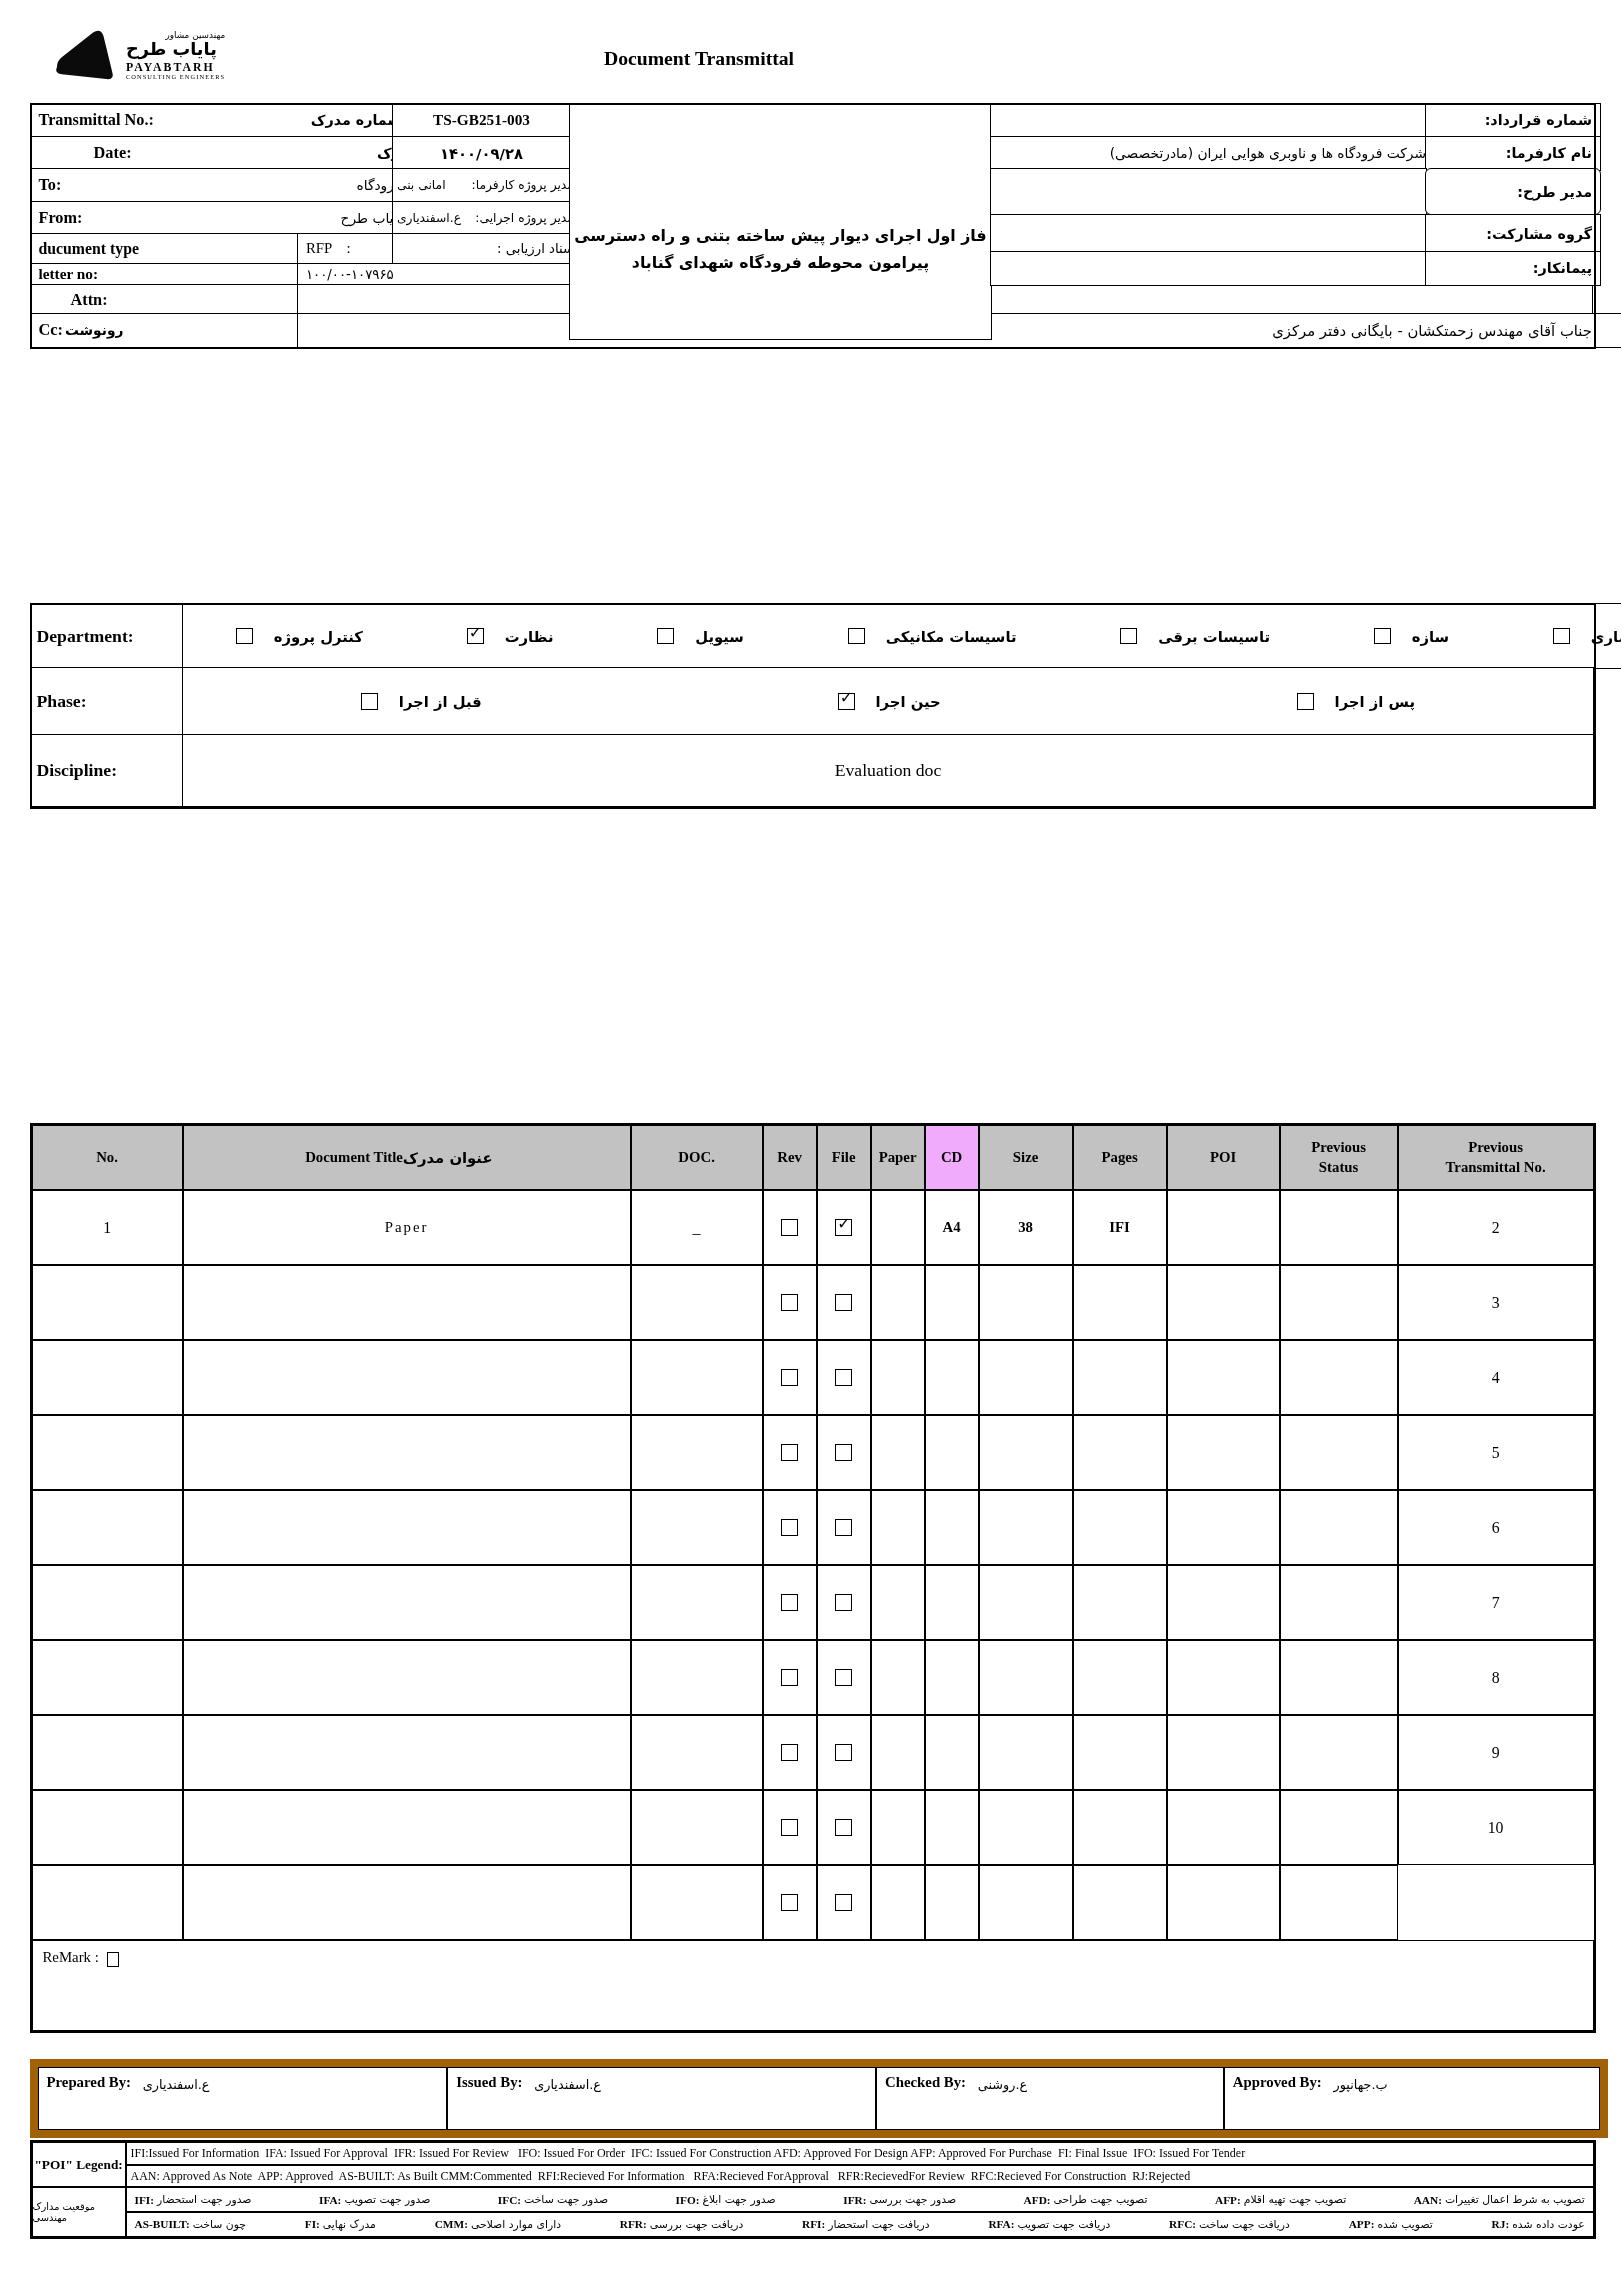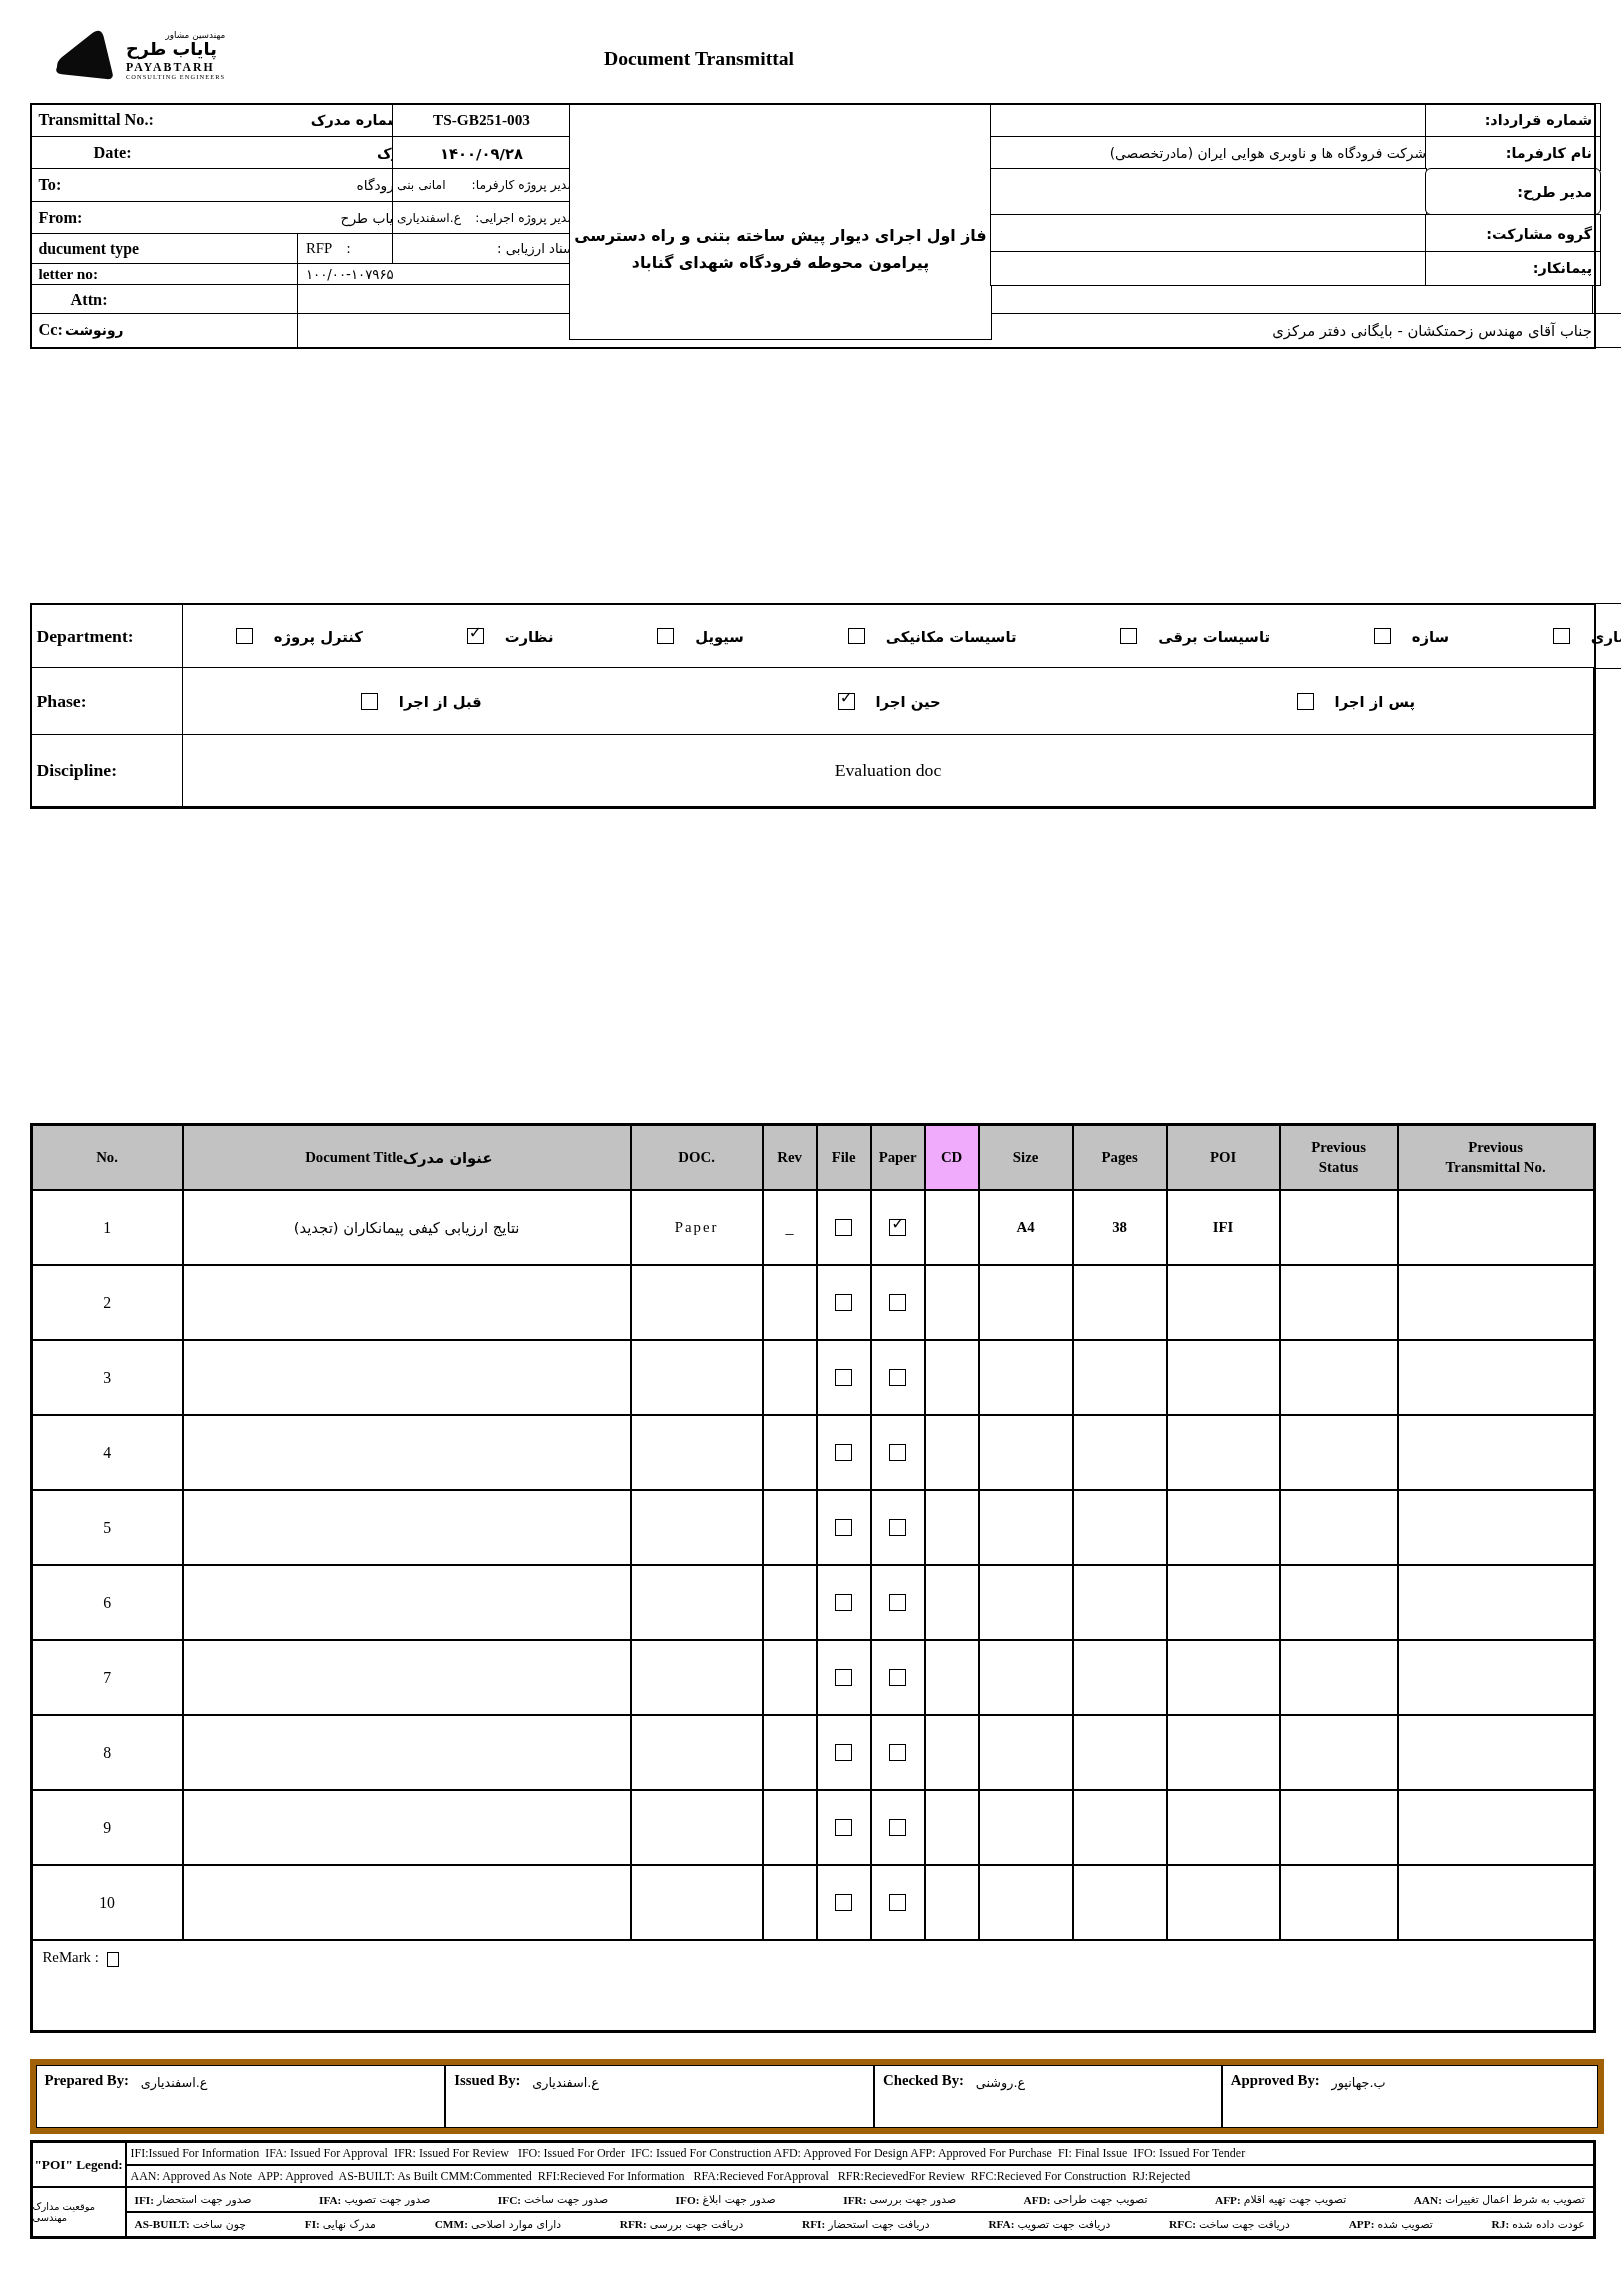--- a/index.html
+++ b/index.html
@@ -32,21 +32,21 @@
   .hd-sm{font-size:12.8px;}
   .hd-xs{font-size:12.3px;white-space:pre-line;text-align:center;line-height:1.3;}
   .fnum{font-size:15.8px;}
   .ftitle{font-size:14.8px;}
   .fdoc{letter-spacing:2px;font-size:14.8px;}
   .fb{font-weight:bold;font-size:14.8px;}
   .remark{grid-column:1/-1;min-height:144px;align-items:flex-start !important;justify-content:flex-start !important;
           padding:7.9px 9.9px;gap:7.9px;font-size:14.8px;}
   .remark-box{width:10.8px;height:12.8px;border:1px solid #000;display:inline-block;margin-top:3px;}
   
-  .sigs{position:absolute;left:29.6px;top:2059px;width:1562px;height:63px;border:6px solid #a16207;display:flex;}
+  .sigs{position:absolute;left:29.6px;top:2059px;width:1562px;height:63px;border:8px solid #a16207;display:flex;}
   .sig{border:1px solid #000;display:flex;align-items:flex-start;gap:11.8px;padding:5.9px 7.9px;background:#fff;}
   .sig .lb{font-weight:bold;font-size:14.8px;}
   .sig .nm{font-size:12.8px;margin-top:3px;}
   
   .legend{position:absolute;left:29.6px;top:2140px;width:1562px;border:2px solid #000;display:grid;
           grid-template-columns:94px auto;grid-template-rows:22.7px 22.7px 24.6px 24.6px;}
   .legend>div{border:1px solid #000;display:flex;align-items:center;overflow:hidden;background:#fff;}
   .lg-l1{grid-row:1/3;justify-content:center;font-weight:bold;font-size:13.3px;text-align:center;}
   .lg-l2{grid-row:3/5;justify-content:center;font-size:9.9px;}
   .lg-line{font-size:12px;padding:0 3.9px;white-space:pre;}
@@ -246,21 +246,20 @@
     <div class="hd hbg hd-sm" style="background: #f0abfc;">CD</div>
     <div class="hd hbg" style="background: rgb(194, 194, 194);">Size</div>
     <div class="hd hbg" style="background: rgb(194, 194, 194);">Pages</div>
     <div class="hd hbg" style="background: rgb(194, 194, 194);">POI</div>
     <div class="hd hbg hd-xs" style="background: rgb(194, 194, 194);">Previous
 Status</div>
     <div class="hd hbg hd-xs" style="background: rgb(194, 194, 194);">Previous
 Transmittal No.</div>
 
     <div class="fnum">1</div>
-      <div class="fa ftitle">نتایج ارزیابی کیفی پیمانکاران (تجدید)</div>
       <div class="fdoc">Paper</div>
       <div>_</div>
       <div>
         <span class="cb"></span>
       </div>
       <div>
         <span class="cb checked"></span>
       </div>
       <div></div>
       <div class="fb">A4</div>

